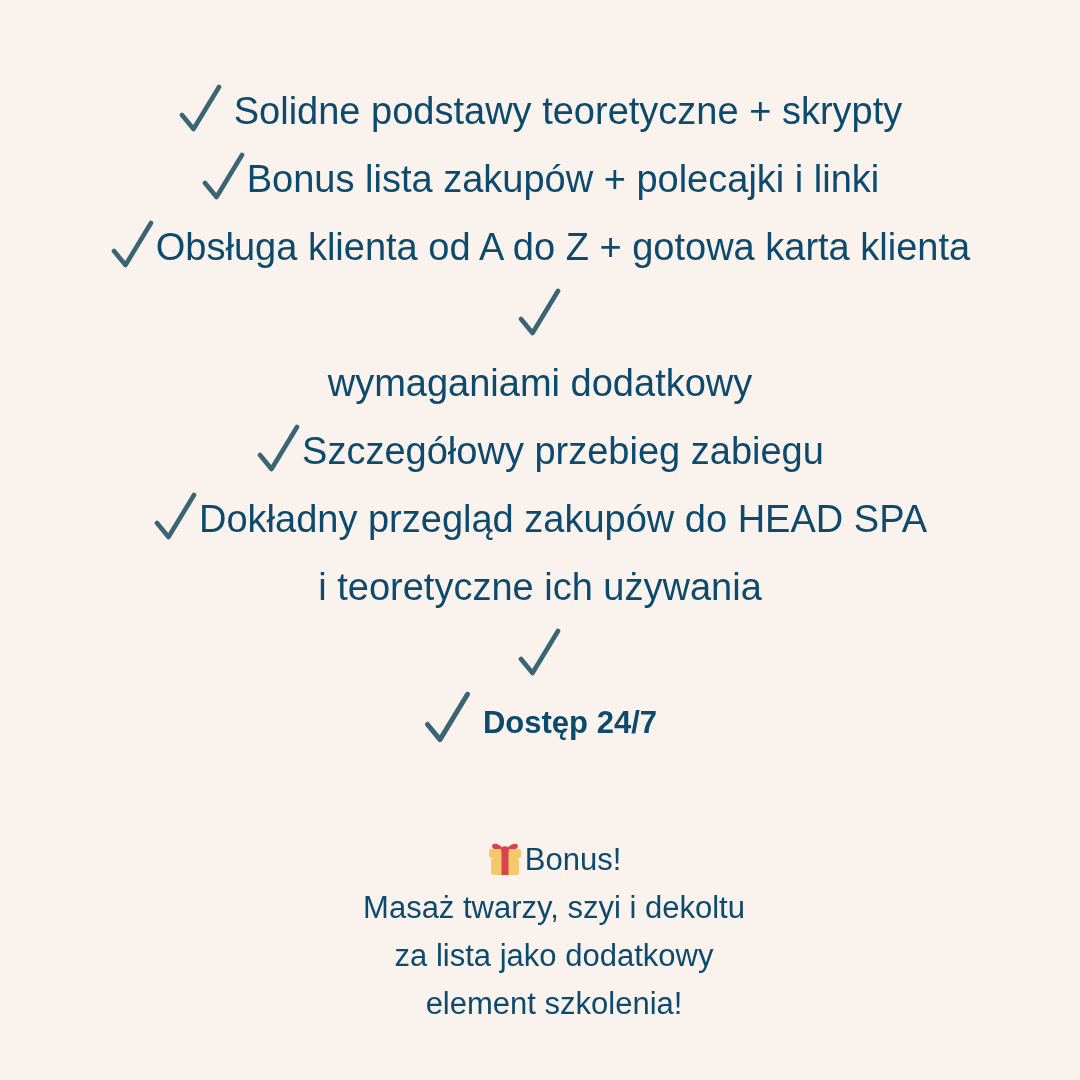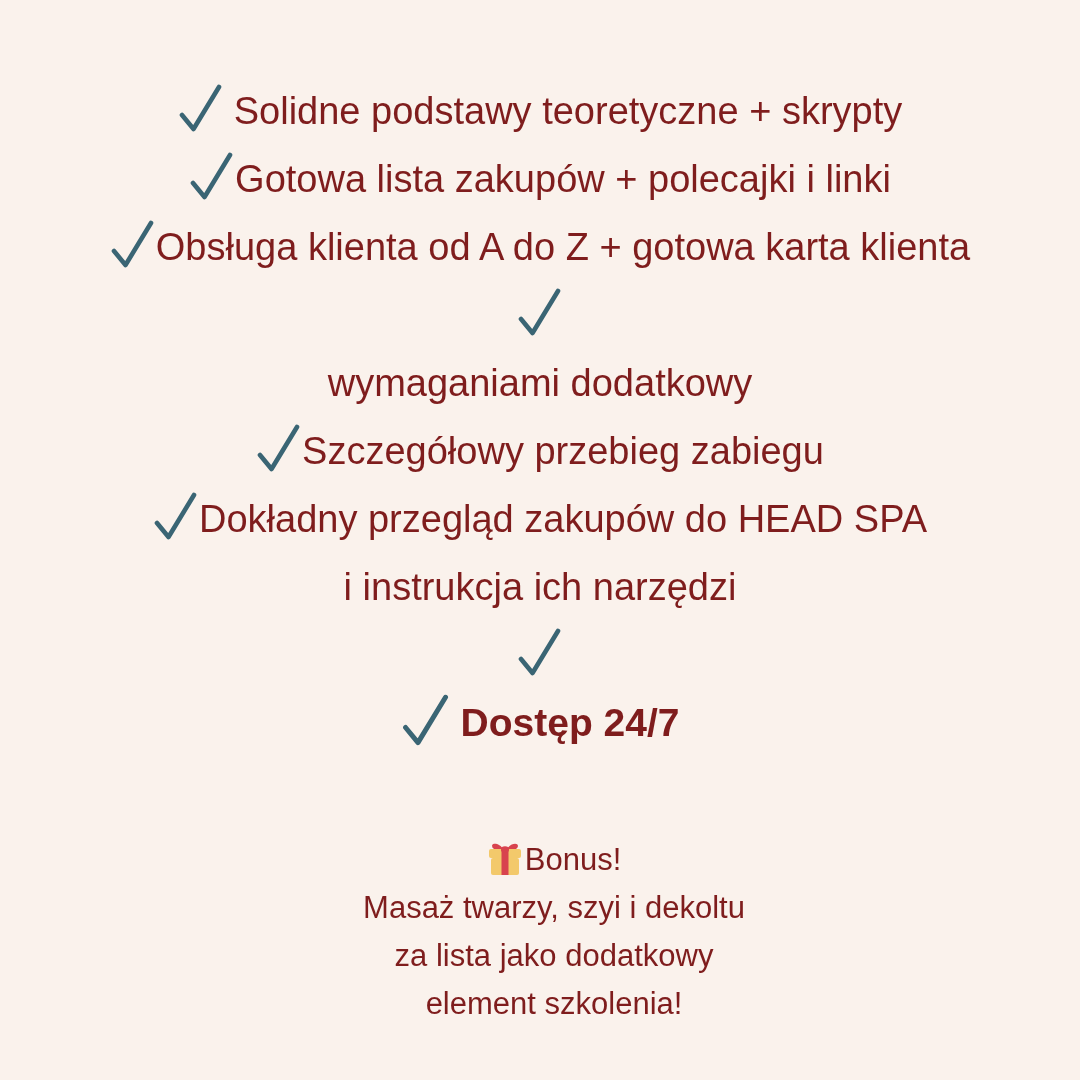--- a/index.html
+++ b/index.html
@@ -1,21 +1,21 @@
 <!DOCTYPE html>
 <html><head>
 <meta charset="utf-8">
 <style>
   html, body { margin: 0; padding: 0; }
   .page {
     position: relative;
     width: 1080px;
     height: 1080px;
     background: #FAF2EC;
-    color: #7f1d1d;
+    color: #0c4a6e;
     font-family: "Liberation Sans", sans-serif;
     overflow: hidden;
   }
   .checklist {
     position: absolute;
     top: 77px;
     left: 0;
     right: 0;
   }
   .line {
@@ -27,21 +27,21 @@
   }
   .check-icon {
     display: inline-block;
     width: 44px;
     height: 50px;
     vertical-align: -10px;
     margin-right: 2px;
   }
   .check-icon svg { display: block; width: 100%; height: 100%; }
   .gap .check-icon { margin-right: 12px; }
-  .bold-line { font-weight: 700; font-size: 39px; }
+  .bold-line { font-weight: 700; font-size: 31px; }
   .bold-line .check-icon { width: 48px; height: 54px; vertical-align: -12px; }
   .bonus {
     position: absolute;
     top: 836px;
     left: 0;
     right: 0;
     padding-left: 28px;
   }
   .bonus-line {
     height: 48px;
@@ -75,21 +75,21 @@
         </span><span>Solidne podstawy teoretyczne + skrypty</span>
       </div>
     </div>
 
     <div class="item">
       <div class="line">
         <span class="check-icon">
           <svg viewBox="0 0 44 50" fill="none">
               <path d="M4 31 L15.5 45 L41 3" stroke="#3A6574" stroke-width="4.6" stroke-linecap="round" stroke-linejoin="round"></path>
             </svg>
-        </span><span>Gotowa lista zakupów + polecajki i linki</span>
+        </span><span>Bonus lista zakupów + polecajki i linki</span>
       </div>
     </div>
 
     <div class="item">
       <div class="line">
         <span class="check-icon">
           <svg viewBox="0 0 44 50" fill="none">
               <path d="M4 31 L15.5 45 L41 3" stroke="#3A6574" stroke-width="4.6" stroke-linecap="round" stroke-linejoin="round"></path>
             </svg>
         </span><span>Obsługa klienta od A do Z + gotowa karta klienta</span>
@@ -121,21 +121,21 @@
 
     <div class="item">
       <div class="line">
         <span class="check-icon">
           <svg viewBox="0 0 44 50" fill="none">
               <path d="M4 31 L15.5 45 L41 3" stroke="#3A6574" stroke-width="4.6" stroke-linecap="round" stroke-linejoin="round"></path>
             </svg>
         </span><span>Dokładny przegląd zakupów do HEAD SPA</span>
       </div>
       <div class="line">
-        <span>i instrukcja ich narzędzi</span>
+        <span>i teoretyczne ich używania</span>
       </div>
     </div>
 
     <div class="item">
       <div class="line">
         <span class="check-icon">
           <svg viewBox="0 0 44 50" fill="none">
               <path d="M4 31 L15.5 45 L41 3" stroke="#3A6574" stroke-width="4.6" stroke-linecap="round" stroke-linejoin="round"></path>
             </svg>
         </span>

